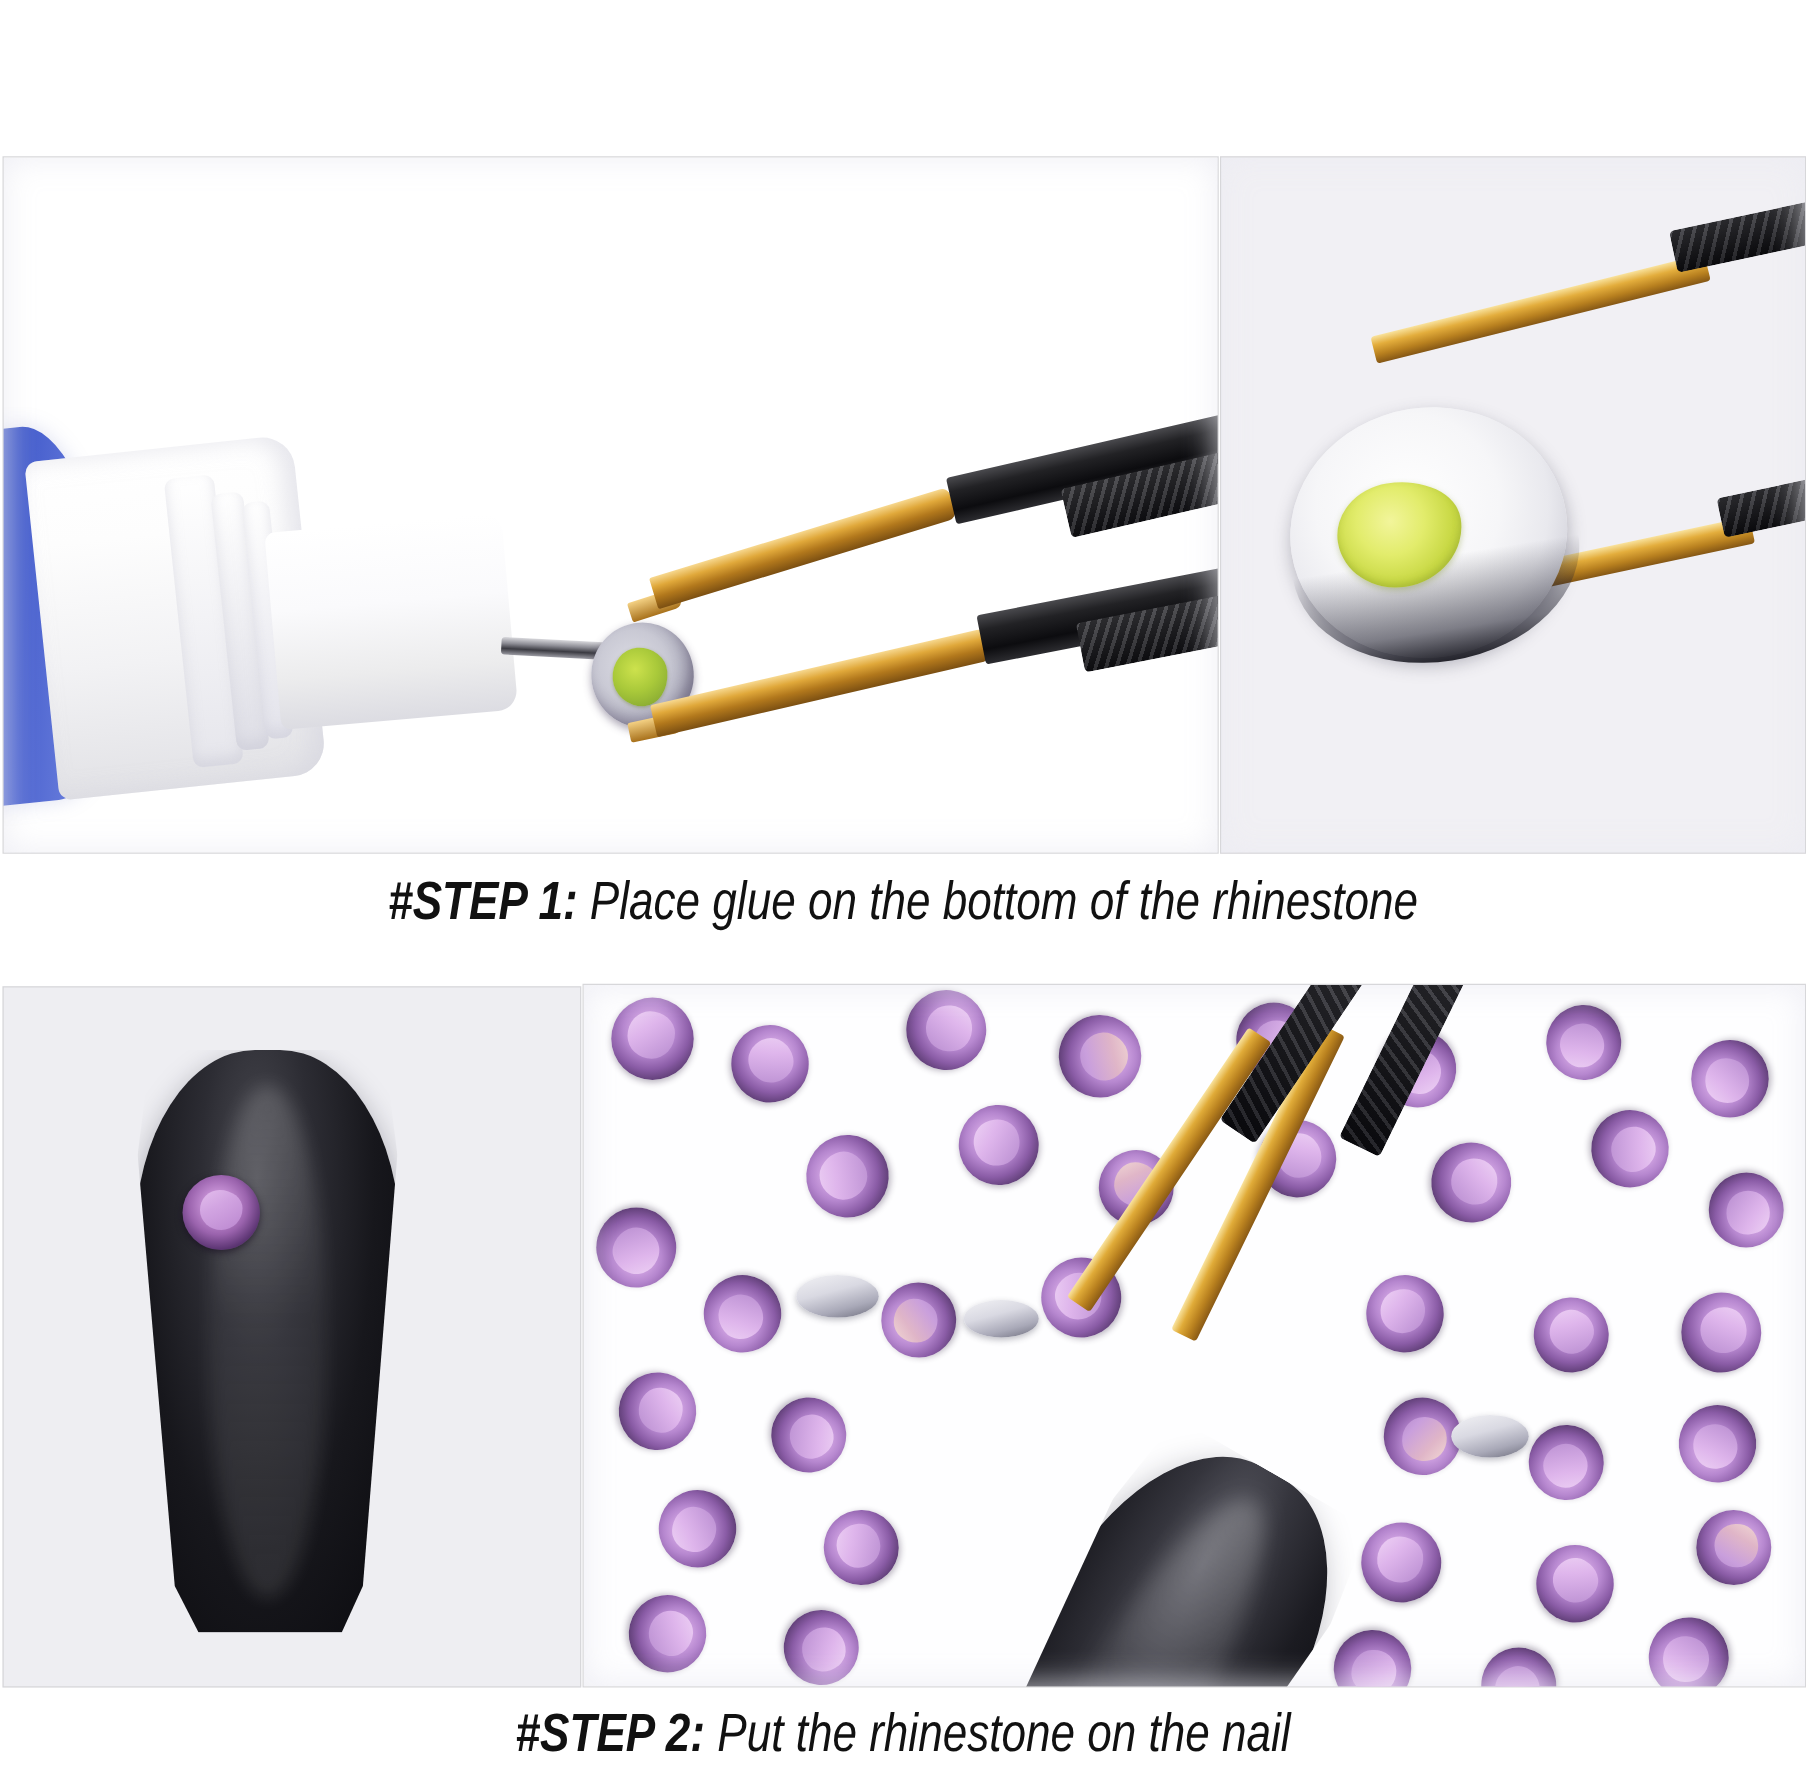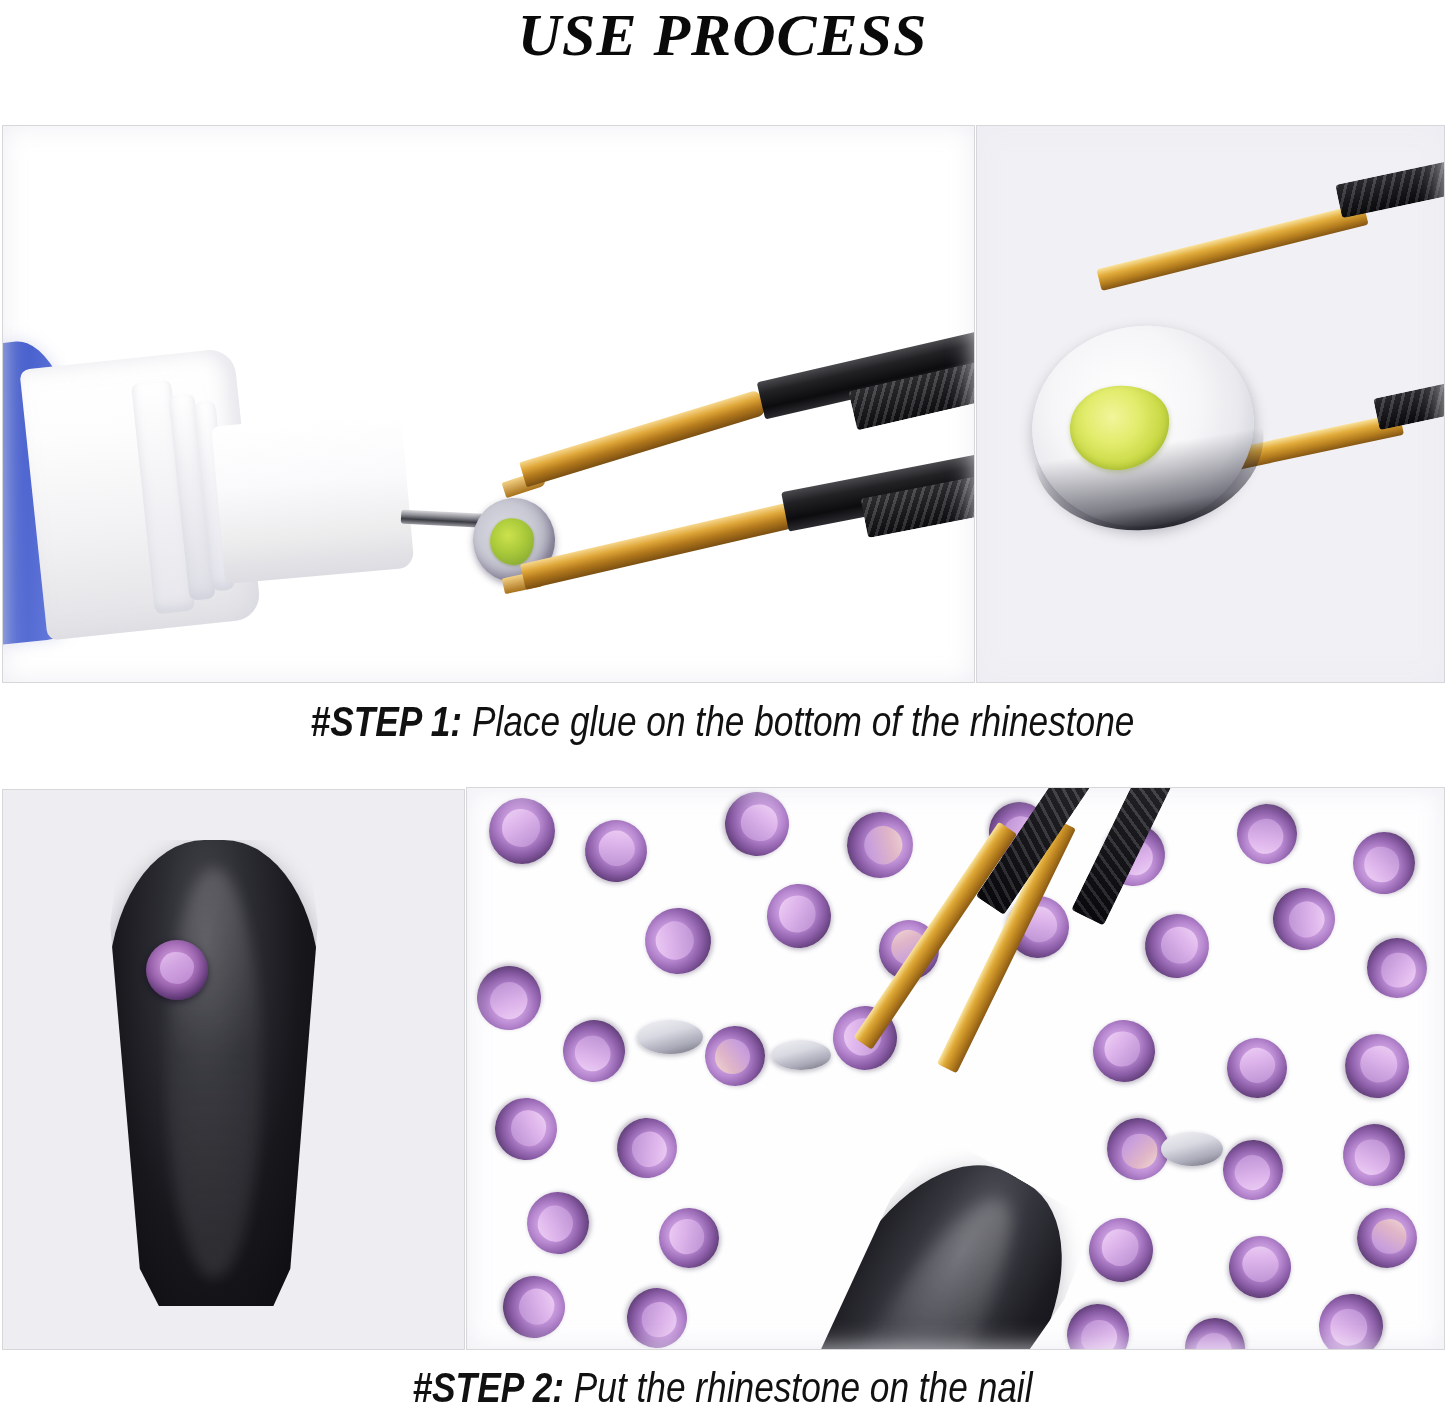--- a/index.html
+++ b/index.html
@@ -226,21 +226,20 @@
 
   
   .edge-fade{position:absolute;inset:0;pointer-events:none;
     box-shadow:inset 0 0 26px rgba(235,235,242,.85);}
 </style>
 </head>
 <body>
 
 <div class="page">
 
-  <div class="title">USE PROCESS</div>
 
   <div class="panel border-thin" id="panel-tl">
     <div class="glue-blue"></div>
     <div class="glue-cap"></div>
     <div class="glue-ring r1"></div>
     <div class="glue-ring r2"></div>
     <div class="glue-ring r3"></div>
     <div class="glue-neck"></div>
     <div class="glue-tip"></div>
 

